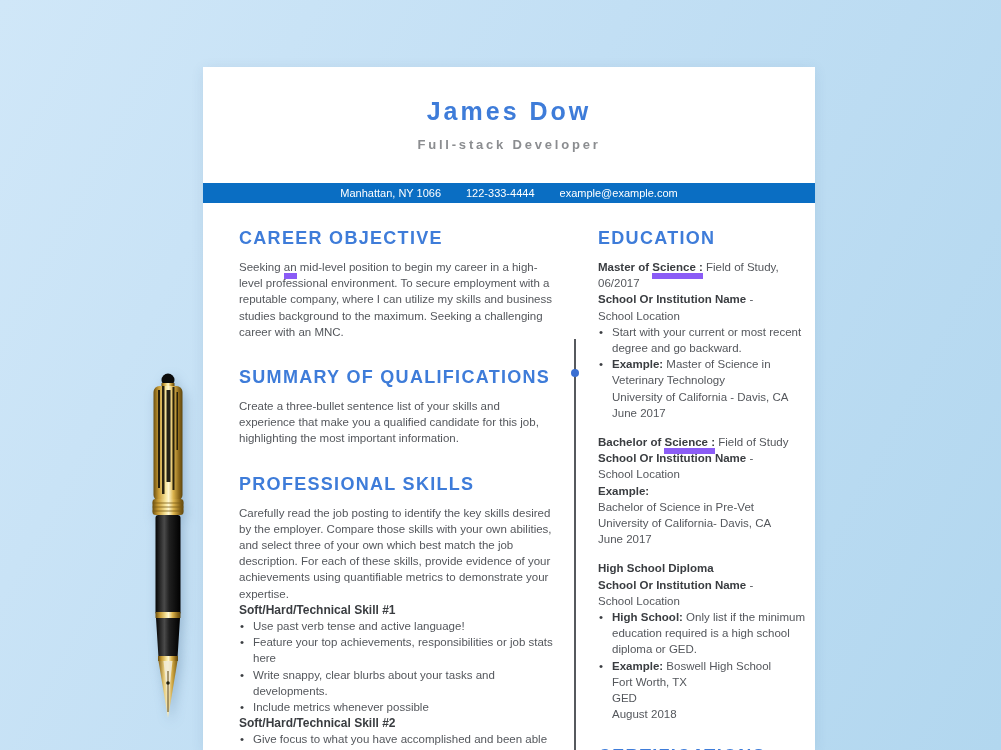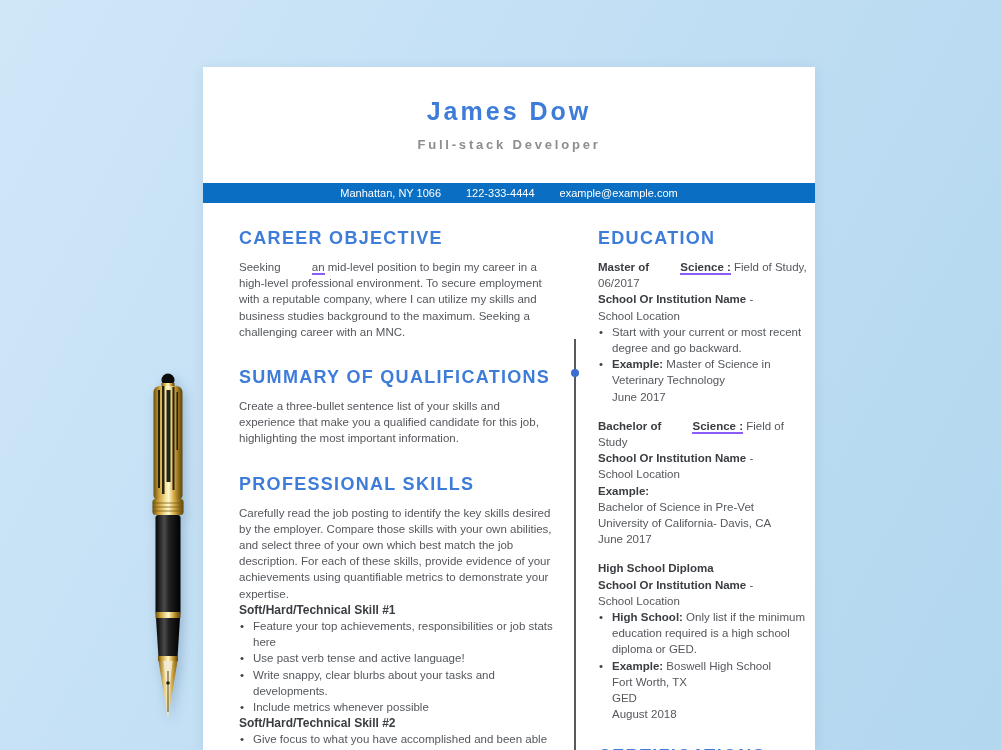--- a/index.html
+++ b/index.html
@@ -35,21 +35,21 @@
     color:#3e7cd9;
   }
   .section{margin-bottom:27px;}
   p{margin:0;font-size:11.5px;line-height:16.2px;}
   b{color:#3a3d41;}
   .skilltitle{font-size:12px;line-height:16.2px;font-weight:bold;color:#3a3d41;}
   ul{margin:0;padding:0 0 0 14px;list-style:none;font-size:11.5px;line-height:16.2px;}
   li{position:relative;}
   li::before{content:"•";position:absolute;left:-13px;color:#3a3d41;}
   .line{display:block;}
-  .gm{border-bottom:2px solid #8b5cf6;margin-left:28px;}
+  .gm{border-bottom:6px solid #8b5cf6;}
   .edu-entry{margin-top:13px;font-size:11.5px;line-height:16.2px;}
   .edu-entry:first-of-type{margin-top:10px;}
   .certs h3{margin:24px 0 0 0;}
   
   .divider{position:absolute;left:371px;top:136px;width:1.5px;height:547px;background:#56595e;}
   .dot{position:absolute;width:8px;height:8px;border-radius:50%;background:#3a6fd2;left:368px;}
   .dot.edu{top:166px;}
   
   .pen{position:absolute;left:148px;top:371px;width:40px;height:352px;
        filter:drop-shadow(3px 5px 6px rgba(50,90,130,.30));}
@@ -140,22 +140,22 @@
         <div class="section">
           <h3>SUMMARY OF QUALIFICATIONS</h3>
           <p>Create a three-bullet sentence list of your skills and experience that make you a qualified candidate for this job, highlighting the most important information.</p>
         </div>
 
         <div class="section">
           <h3>PROFESSIONAL SKILLS</h3>
           <p>Carefully read the job posting to identify the key skills desired by the employer. Compare those skills with your own abilities, and select three of your own which best match the job description. For each of these skills, provide evidence of your achievements using quantifiable metrics to demonstrate your expertise.</p>
           <div class="skilltitle">Soft/Hard/Technical Skill #1</div>
           <ul>
+            <li>Use past verb tense and active language!</li>
             <li>Feature your top achievements, responsibilities or job stats here</li>
-            <li>Use past verb tense and active language!</li>
             <li>Write snappy, clear blurbs about your tasks and developments.</li>
             <li>Include metrics whenever possible</li>
           </ul>
           <div class="skilltitle">Soft/Hard/Technical Skill #2</div>
           <ul>
             <li>Give focus to what you have accomplished and been able to do during your experience</li>
             <li>This section highlights your disciplines and how you've</li>
           </ul>
         </div>
 
@@ -165,21 +165,21 @@
 
         <div>
           <h3>EDUCATION</h3>
 
           <div class="edu-entry">
             <div><b>Master of </b><b class="gm">Science :</b><span> Field of Study, 06/2017</span></div>
             <div><b>School Or Institution Name</b><span> -</span></div>
             <div>School Location</div>
             <ul>
               <li>Start with your current or most recent degree and go backward.</li>
-              <li><b>Example:</b><span> Master of Science in Veterinary Technology</span><span class="line">June 2017</span></li>
+              <li><b>Example:</b><span> Master of Science in Veterinary Technology</span><span class="line">University of California - Davis, CA</span><span class="line">June 2017</span></li>
             </ul>
           </div>
 
           <div class="edu-entry">
             <div><b>Bachelor of </b><b class="gm">Science :</b><span> Field of Study</span></div>
             <div><b>School Or Institution Name</b><span> -</span></div>
             <div>School Location</div>
             <div><b>Example:</b></div>
             <div class="line">Bachelor of Science in Pre-Vet</div>
             <div class="line">University of California- Davis, CA</div>

